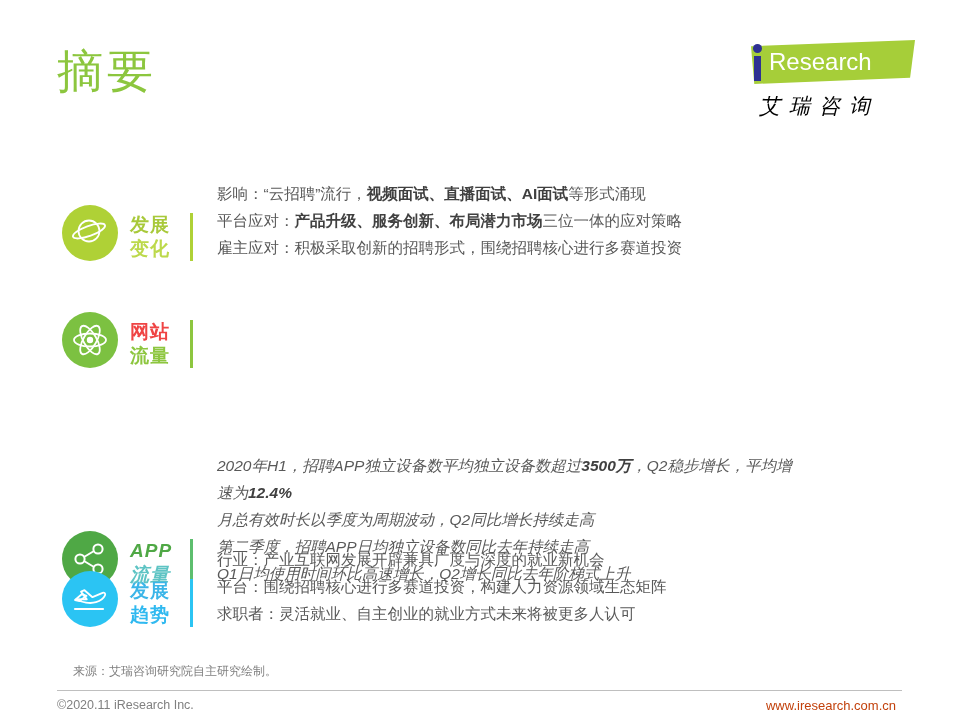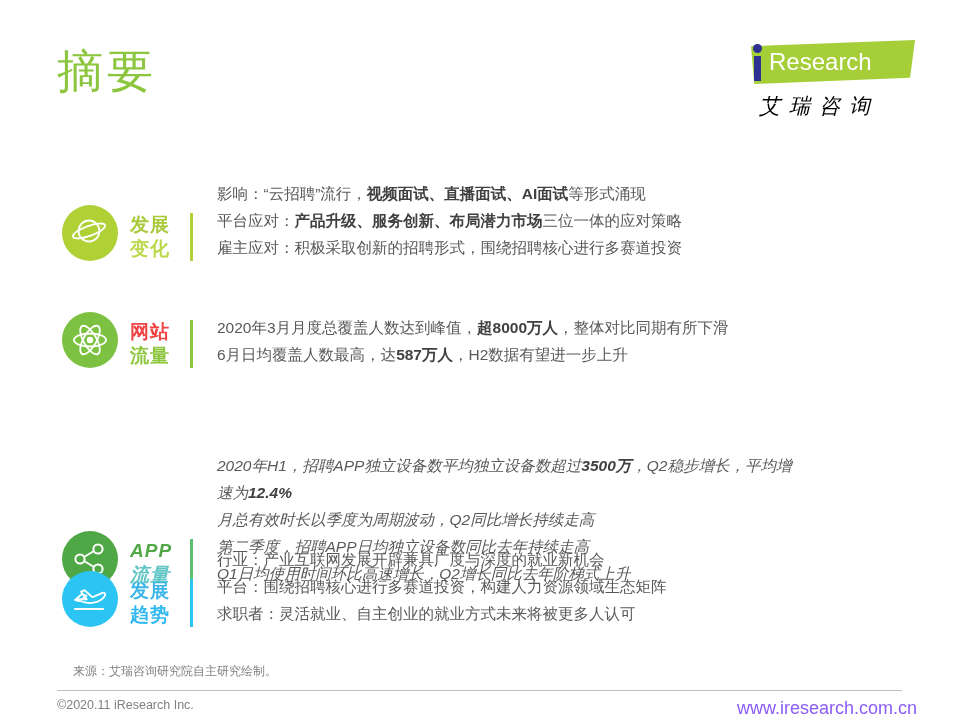--- a/index.html
+++ b/index.html
@@ -169,24 +169,24 @@
   }
   .copyright {
     position: absolute;
     left: 57px;
     top: 698px;
     font-size: 12.5px;
     color: #808080;
   }
   .site-url {
     position: absolute;
-    right: 42px;
+    right: 63px;
     top: 698px;
-    font-size: 18px;
-    color: #8b5cf6;
+    font-size: 13px;
+    color: #c2410c;
   }
 </style>
 </head>
 <body>
 
 <div class="page-title">摘要</div>
 
 <div class="logo-wrap">
   <div class="logo-mark">
     <div class="logo-poly"></div>
@@ -227,24 +227,20 @@
       <ellipse cx="19" cy="19" rx="16" ry="6.5" stroke="#fff" stroke-width="1.8" fill="none" transform="rotate(60 19 19)"></ellipse>
       <ellipse cx="19" cy="19" rx="16" ry="6.5" stroke="#fff" stroke-width="1.8" fill="none" transform="rotate(120 19 19)"></ellipse>
     </svg>
         </div>
       </div>
       <div class="label-col">
         <div class="label-line" style="color: #ef4444;">网站</div>
         <div class="label-line" style="color: rgb(141, 198, 63);">流量</div>
       </div>
       <div class="divider" style="background: rgb(141, 198, 63);"></div>
-      <div class="text-col">
-        <div class="text-line"><span>2020年3月月度总覆盖人数达到峰值，</span><b>超8000万人</b><span>，整体对比同期有所下滑</span></div>
-        <div class="text-line"><span>6月日均覆盖人数最高，达</span><b>587万人</b><span>，H2数据有望进一步上升</span></div>
-      </div>
     </div>
     <div class="section" style="top: 412px; font-style: italic;">
       <div class="icon-col">
         <div class="icon-circle" style="background: rgb(79, 168, 69);">
           <svg width="34" height="34" viewBox="0 0 34 34" fill="none">
       <circle cx="25" cy="7" r="4.6" stroke="#fff" stroke-width="2"></circle>
       <circle cx="25" cy="27" r="4.6" stroke="#fff" stroke-width="2"></circle>
       <circle cx="7" cy="17" r="4.6" stroke="#fff" stroke-width="2"></circle>
       <line x1="11" y1="15" x2="21" y2="9" stroke="#fff" stroke-width="2"></line>
       <line x1="11" y1="19" x2="21" y2="25" stroke="#fff" stroke-width="2"></line>

